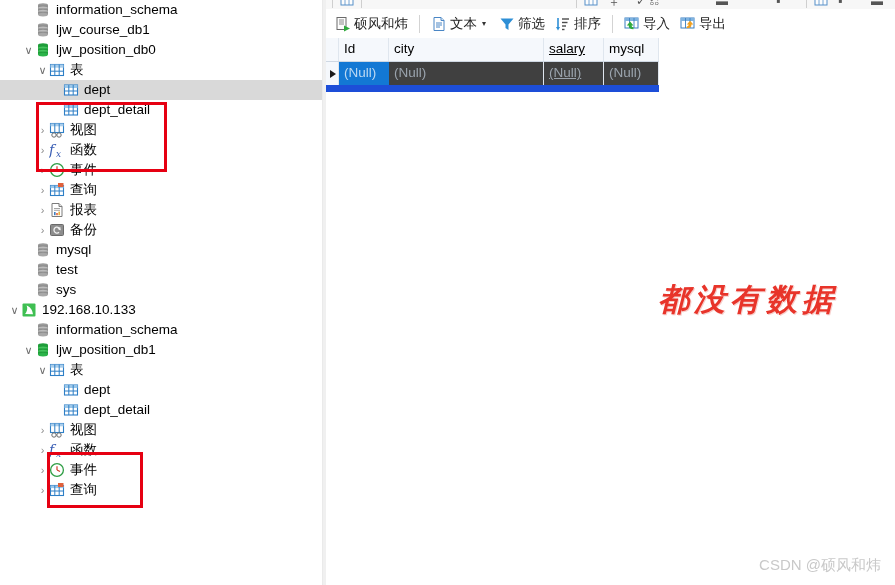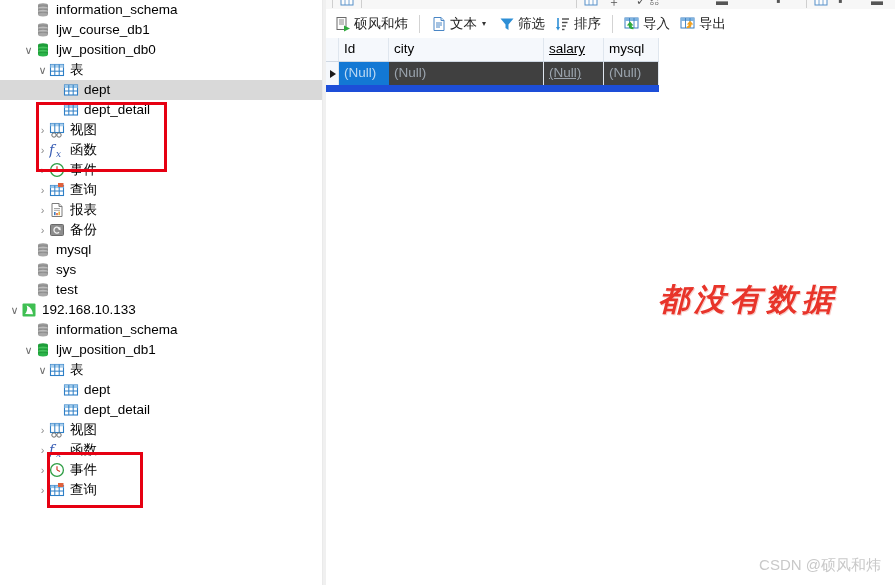--- a/index.html
+++ b/index.html
@@ -402,35 +402,35 @@
           <span class="twisty none">&nbsp;</span>
           <span class="ic"><svg width="16" height="16" viewBox="0 0 16 16">
               <ellipse cx="8" cy="3.2" rx="5" ry="1.9" fill="#9a9a9a"></ellipse>
               <rect x="3" y="3.2" width="10" height="3" fill="#8f8f8f"></rect>
               <ellipse cx="8" cy="6.4" rx="5" ry="1.9" fill="#bdbdbd"></ellipse>
               <rect x="3" y="6.4" width="10" height="3" fill="#8f8f8f"></rect>
               <ellipse cx="8" cy="9.6" rx="5" ry="1.9" fill="#bdbdbd"></ellipse>
               <rect x="3" y="9.6" width="10" height="3" fill="#8f8f8f"></rect>
               <ellipse cx="8" cy="12.6" rx="5" ry="1.9" fill="#a8a8a8"></ellipse>
             </svg></span>
-          <span class="lbl">sys</span>
+          <span class="lbl">test</span>
         </div>
         <div class="tree-row">
           <span style="display: inline-block; width: 22px; min-width: 22px;"></span>
           <span class="twisty none">&nbsp;</span>
           <span class="ic"><svg width="16" height="16" viewBox="0 0 16 16">
               <ellipse cx="8" cy="3.2" rx="5" ry="1.9" fill="#9a9a9a"></ellipse>
               <rect x="3" y="3.2" width="10" height="3" fill="#8f8f8f"></rect>
               <ellipse cx="8" cy="6.4" rx="5" ry="1.9" fill="#bdbdbd"></ellipse>
               <rect x="3" y="6.4" width="10" height="3" fill="#8f8f8f"></rect>
               <ellipse cx="8" cy="9.6" rx="5" ry="1.9" fill="#bdbdbd"></ellipse>
               <rect x="3" y="9.6" width="10" height="3" fill="#8f8f8f"></rect>
               <ellipse cx="8" cy="12.6" rx="5" ry="1.9" fill="#a8a8a8"></ellipse>
             </svg></span>
-          <span class="lbl">test</span>
+          <span class="lbl">sys</span>
         </div>
         <div class="tree-row">
           <span style="display: inline-block; width: 8px; min-width: 8px;"></span>
           <span class="twisty open">∨</span>
           <span class="ic"><svg width="16" height="16" viewBox="0 0 16 16">
               <rect x="1.5" y="1.5" width="13" height="13" rx="1" fill="#3fbf52"></rect>
               <path d="M4 12 C6 10 7 6 5.5 3.5 C9 4.5 11.5 8 12 12.2 z" fill="#ffffff"></path>
             </svg></span>
           <span class="lbl">192.168.10.133</span>
         </div>

